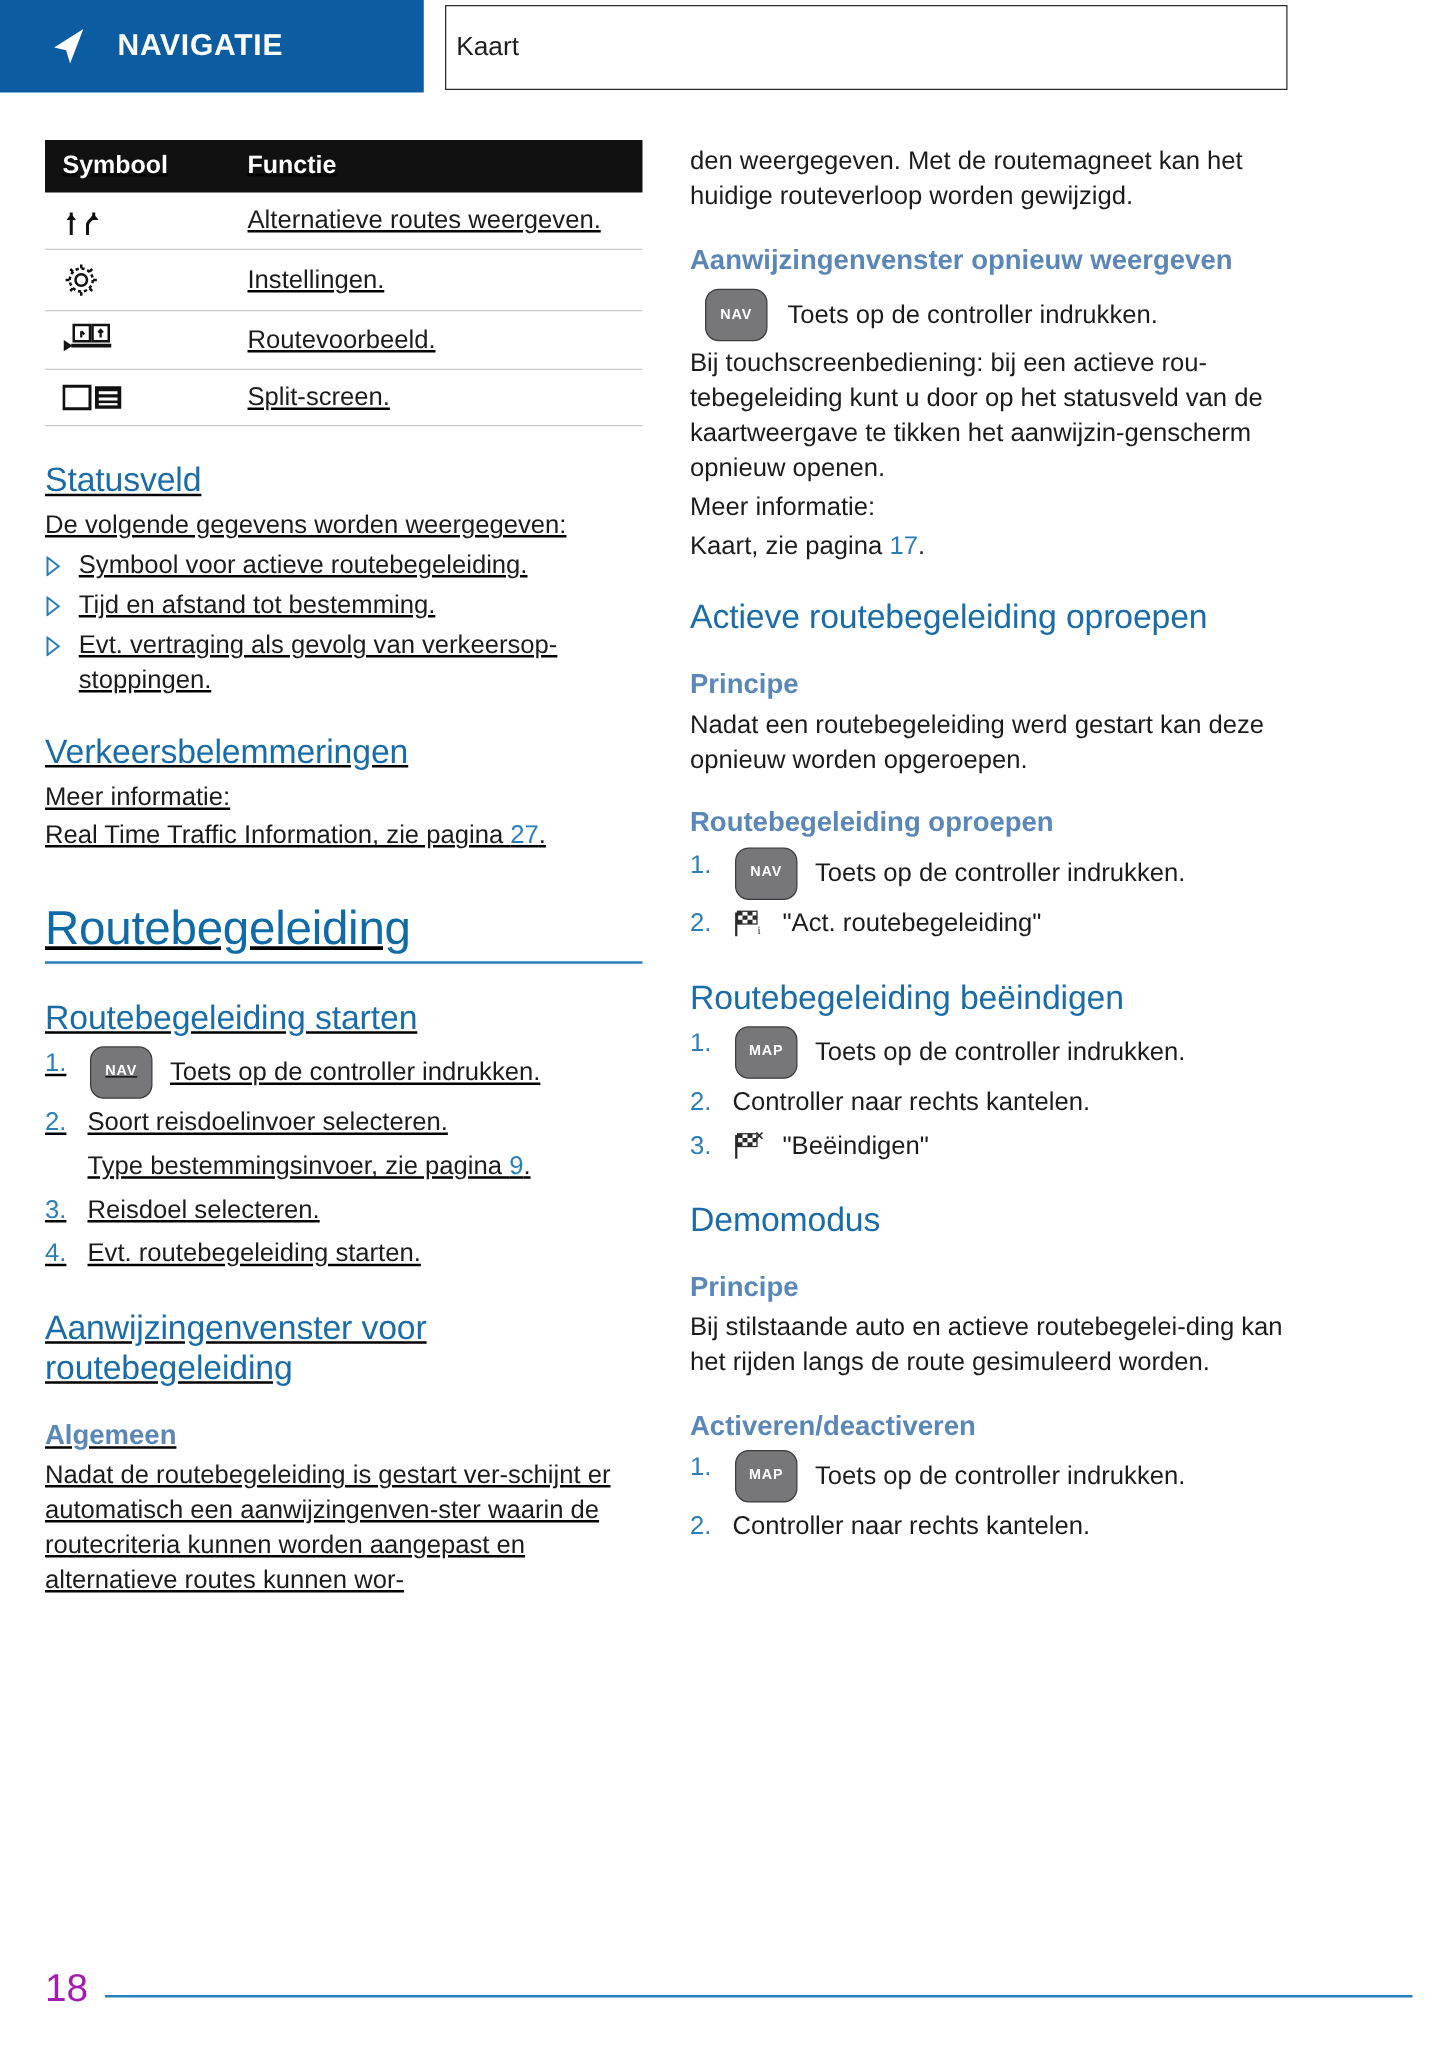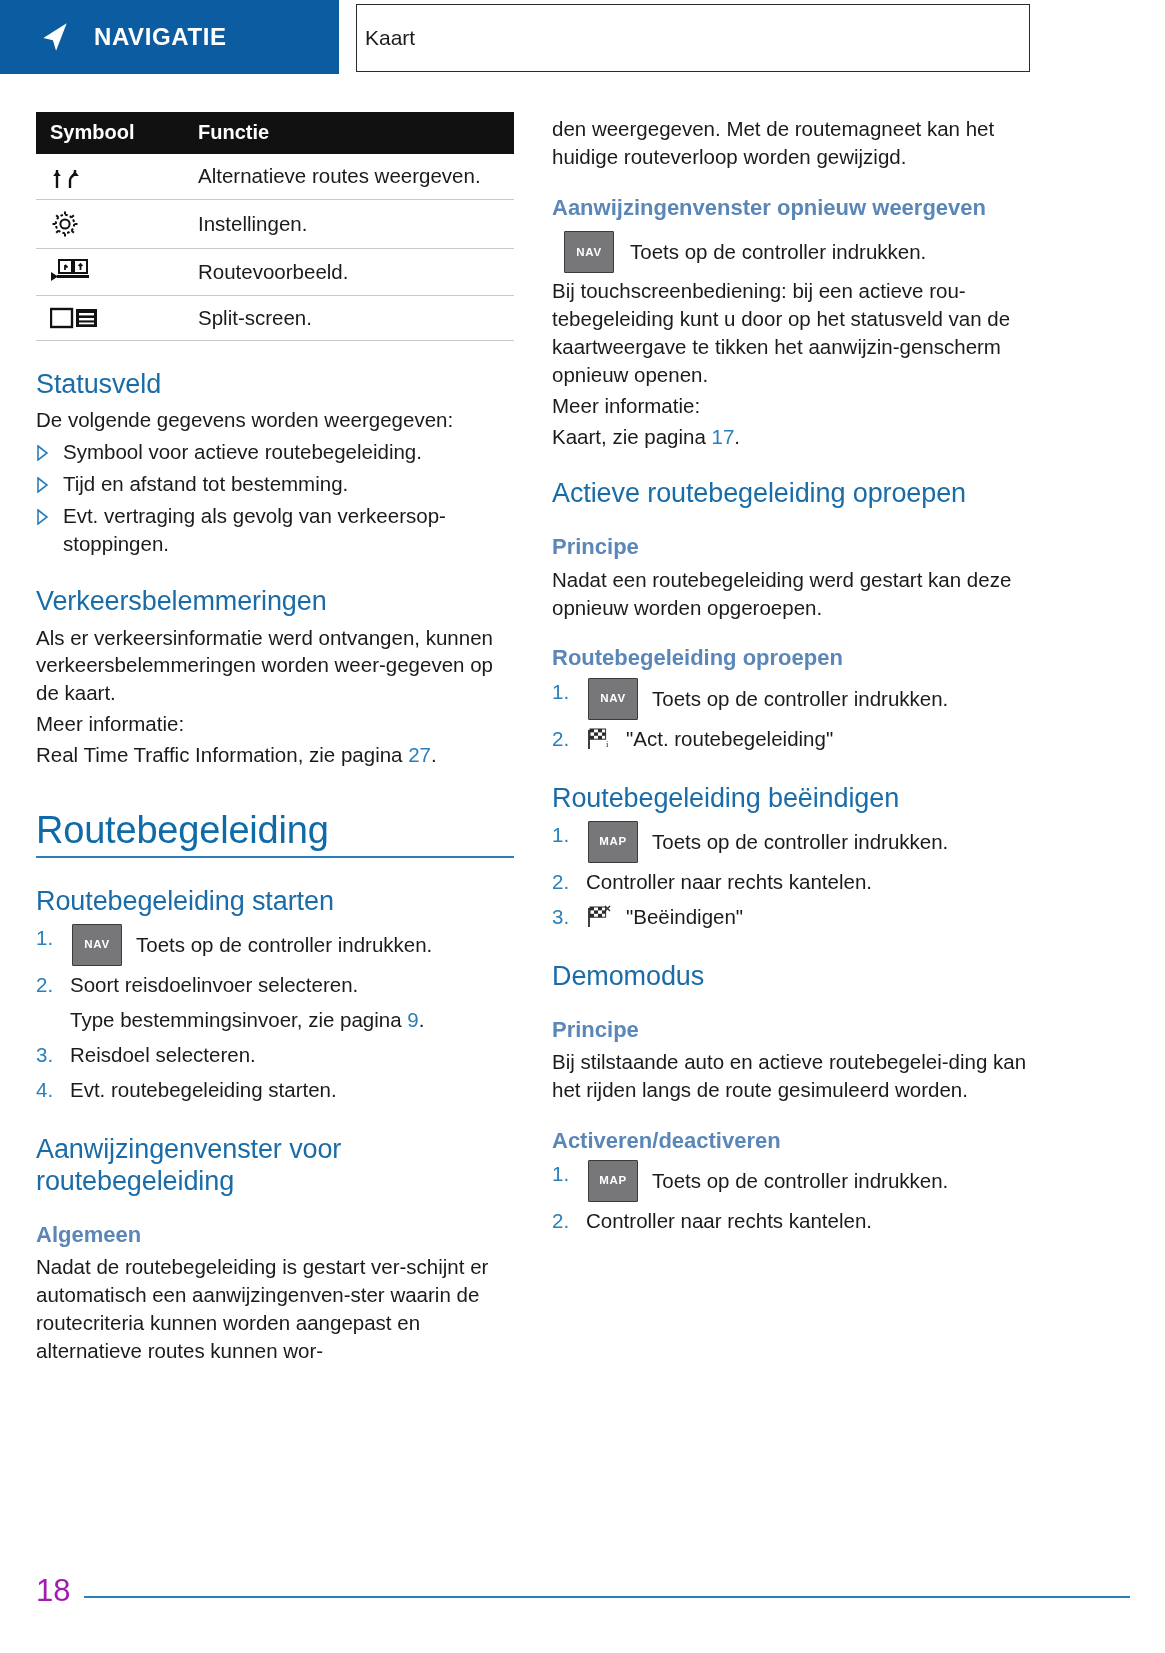--- a/index.html
+++ b/index.html
@@ -64,21 +64,21 @@
     font-size: 21px;
     color: #1d1d1d;
   }
 
   
   .col {
     position: absolute;
     top: 112px;
     width: 478px;
   }
-  .col-left  { left: 36px; }
+  .col-left  { left: 36px; text-decoration: underline; }
   .col-right { left: 552px; }
 
   
   h1.chapter {
     font-size: 38px;
     font-weight: normal;
     color: #0e6ba8;
     letter-spacing: -0.2px;
     margin-top: 40px;
     padding-bottom: 4px;
@@ -185,21 +185,21 @@
   }
 
   
   .ctrl-key {
     display: inline-flex;
     align-items: center;
     justify-content: center;
     width: 50px; height: 42px;
     background: #77777a;
     border: 1.5px solid #3b3b3d;
-    border-radius: 1px;
+    border-radius: 11px;
     color: #ffffff;
     font-size: 11.5px;
     font-weight: bold;
     letter-spacing: 0.7px;
     flex: 0 0 auto;
   }
   .ctrl-key.inline-indent { margin-left: 2px; }
 
   .flag-icon { width: 26px; height: 24px; flex: 0 0 auto; }
 
@@ -337,21 +337,20 @@
       </li>
       <li>
         <svg class="tri-bullet" viewBox="0 0 13 16">
           <path d="M2 1 L11 8 L2 15 Z" fill="none" stroke="#2a7fba" stroke-width="1.6"></path>
         </svg>
         <span class="txt">Evt. vertraging als gevolg van verkeersop-stoppingen.</span>
       </li>
     </ul>
 
     <h2 class="sect">Verkeersbelemmeringen</h2>
-    <p class="body">Als er verkeersinformatie werd ontvangen, kunnen verkeersbelemmeringen worden weer-gegeven op de kaart.</p>
     <p class="body">Meer informatie:</p>
     <p class="body">
       <span>Real Time Traffic Information, zie pagina </span><span class="pageref">27</span><span>.</span>
     </p>
 
     <h1 class="chapter">Routebegeleiding</h1>
 
     <h2 class="sect">Routebegeleiding starten</h2>
     <ol class="steps">
       <li>

